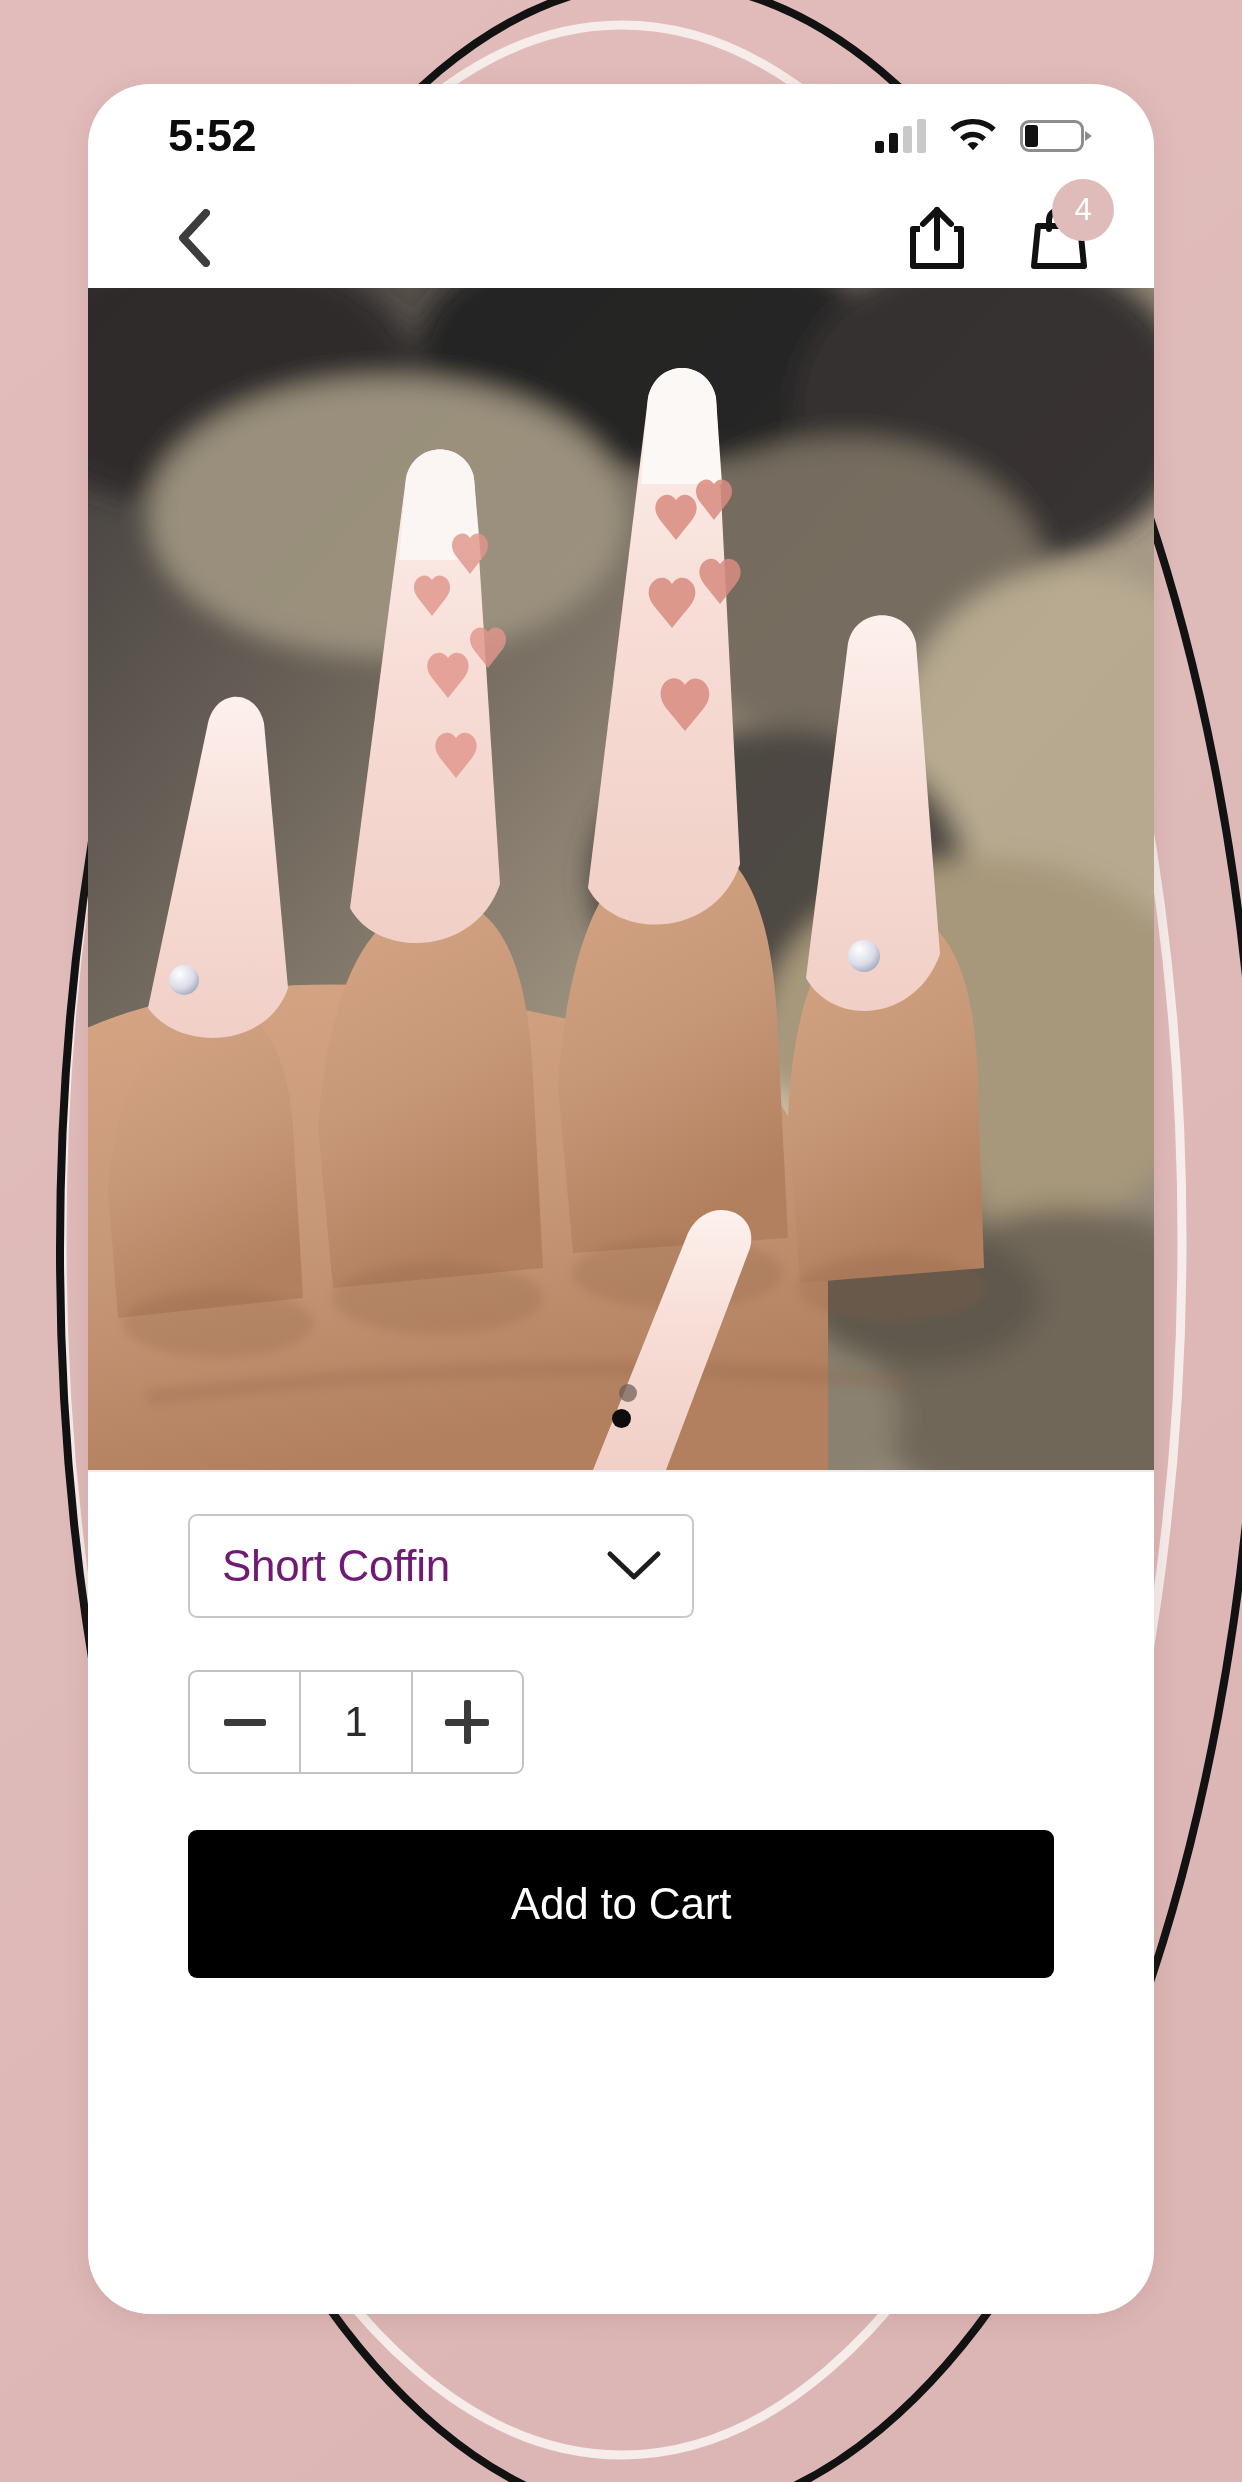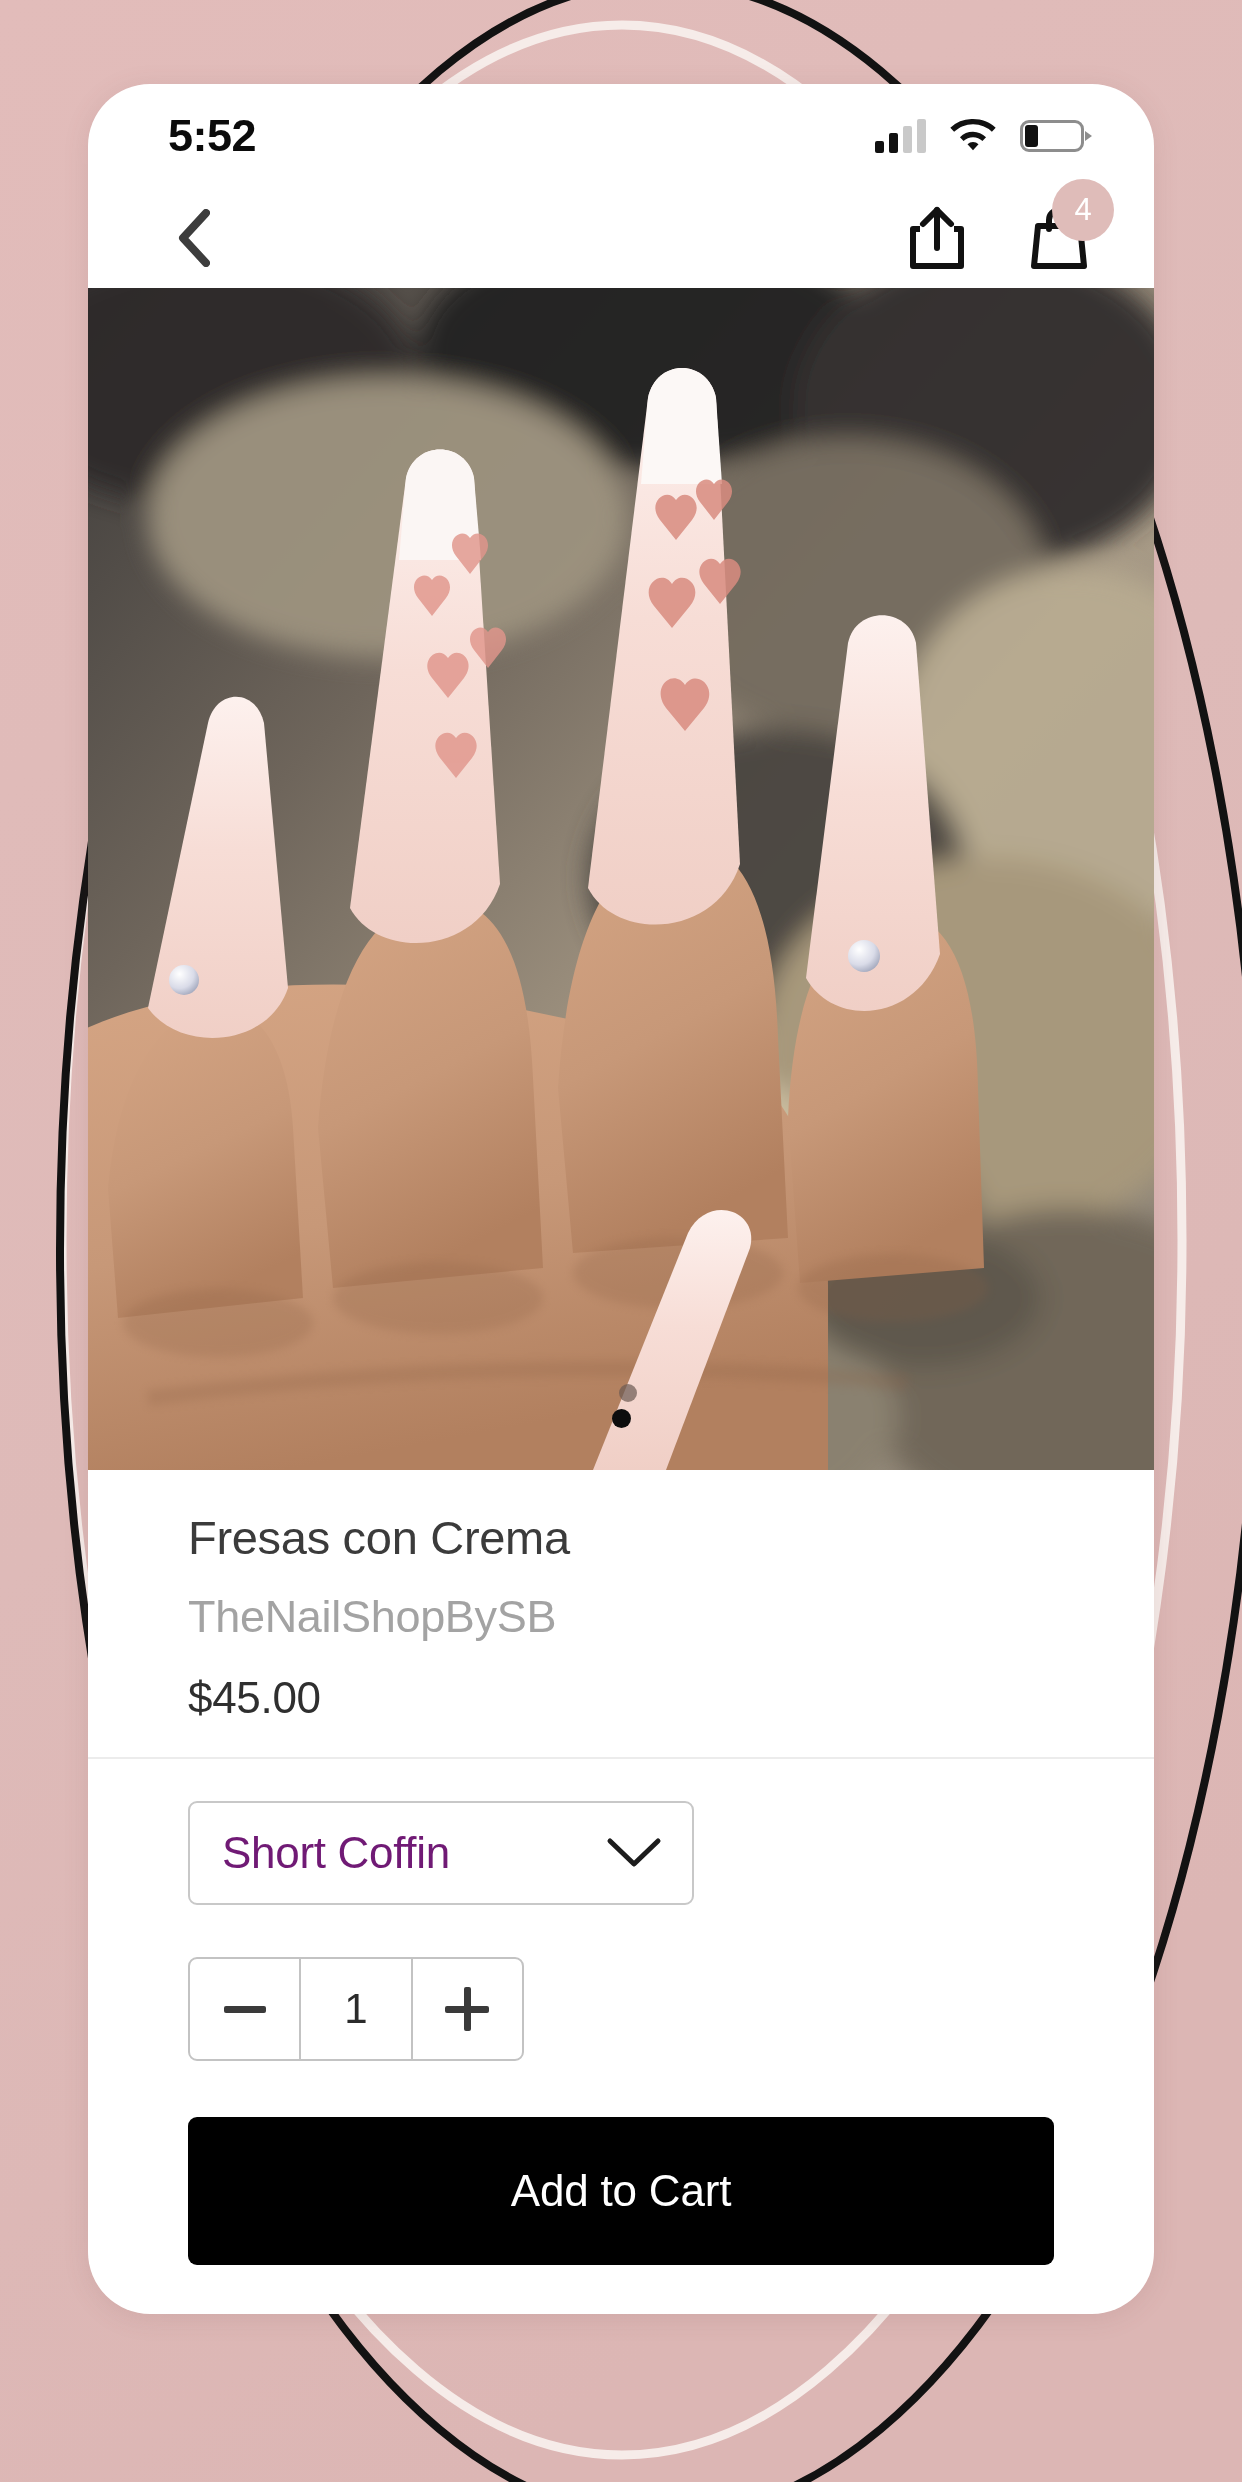--- a/index.html
+++ b/index.html
@@ -339,25 +339,20 @@
         <path d="M505 1182 L 600 945 C 620 905 672 922 662 960 L 578 1182 Z" fill="url(#nailG)"></path>
         <ellipse cx="540" cy="1105" rx="9" ry="9" fill="#6b5a52" opacity=".7"></ellipse>
       </g>
     </svg>
 
     <div class="hero-dots">
       <span class="dot"></span>
     </div>
   </div>
 
-  <div class="info">
-    <div class="p-title">Fresas con Crema</div>
-    <div class="p-vendor">TheNailShopBySB</div>
-    <div class="p-price">$45.00</div>
-  </div>
   <div class="divider"></div>
 
   <div class="opts">
     <div class="select">
       <span class="select-val">Short Coffin</span>
       <span class="select-chev">
         <svg width="56" height="34" viewBox="0 0 56 34" xmlns="http://www.w3.org/2000/svg">
           <path d="M4 5 28 28 52 5" fill="none" stroke="#1d1d1d" stroke-width="5" stroke-linecap="round" stroke-linejoin="round"></path>
         </svg>
       </span>

